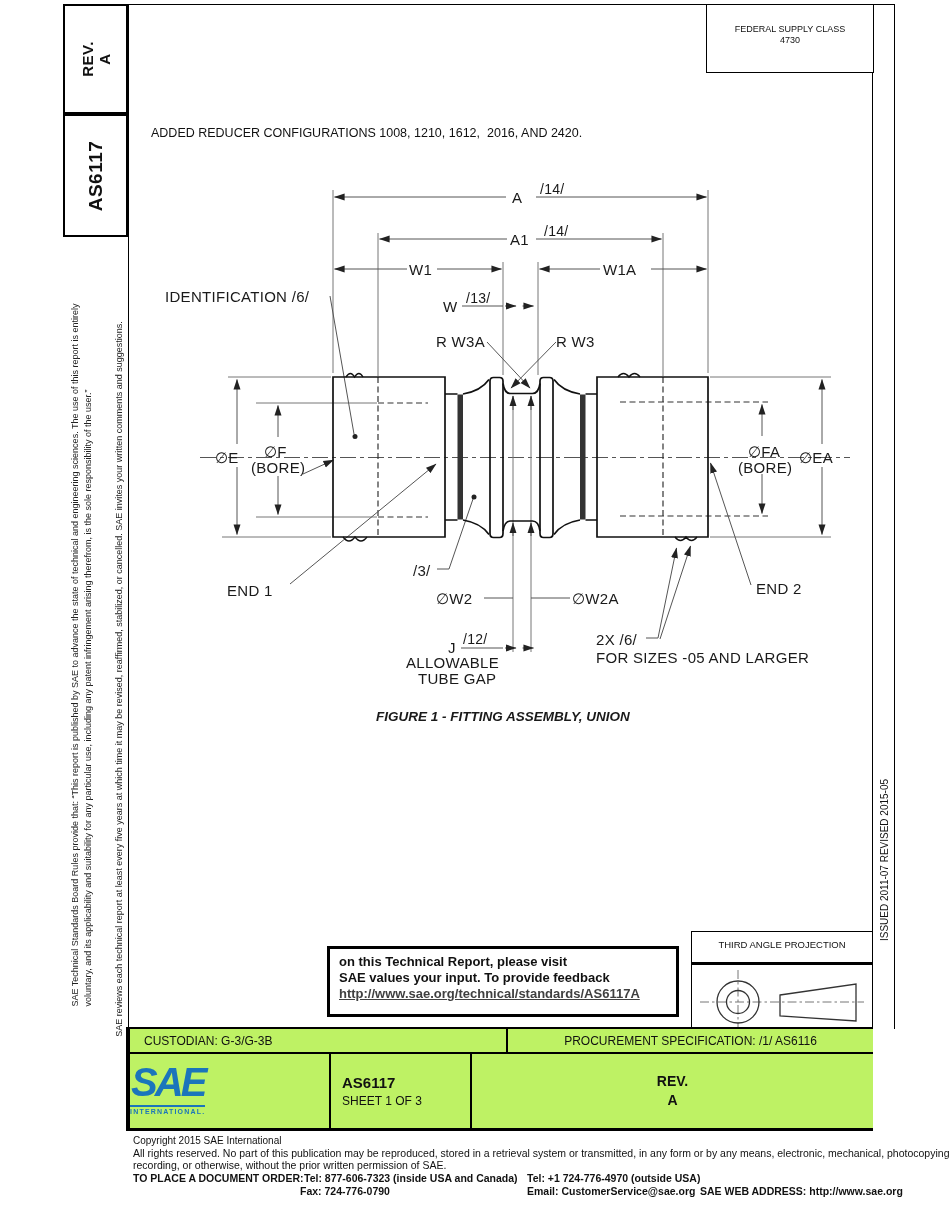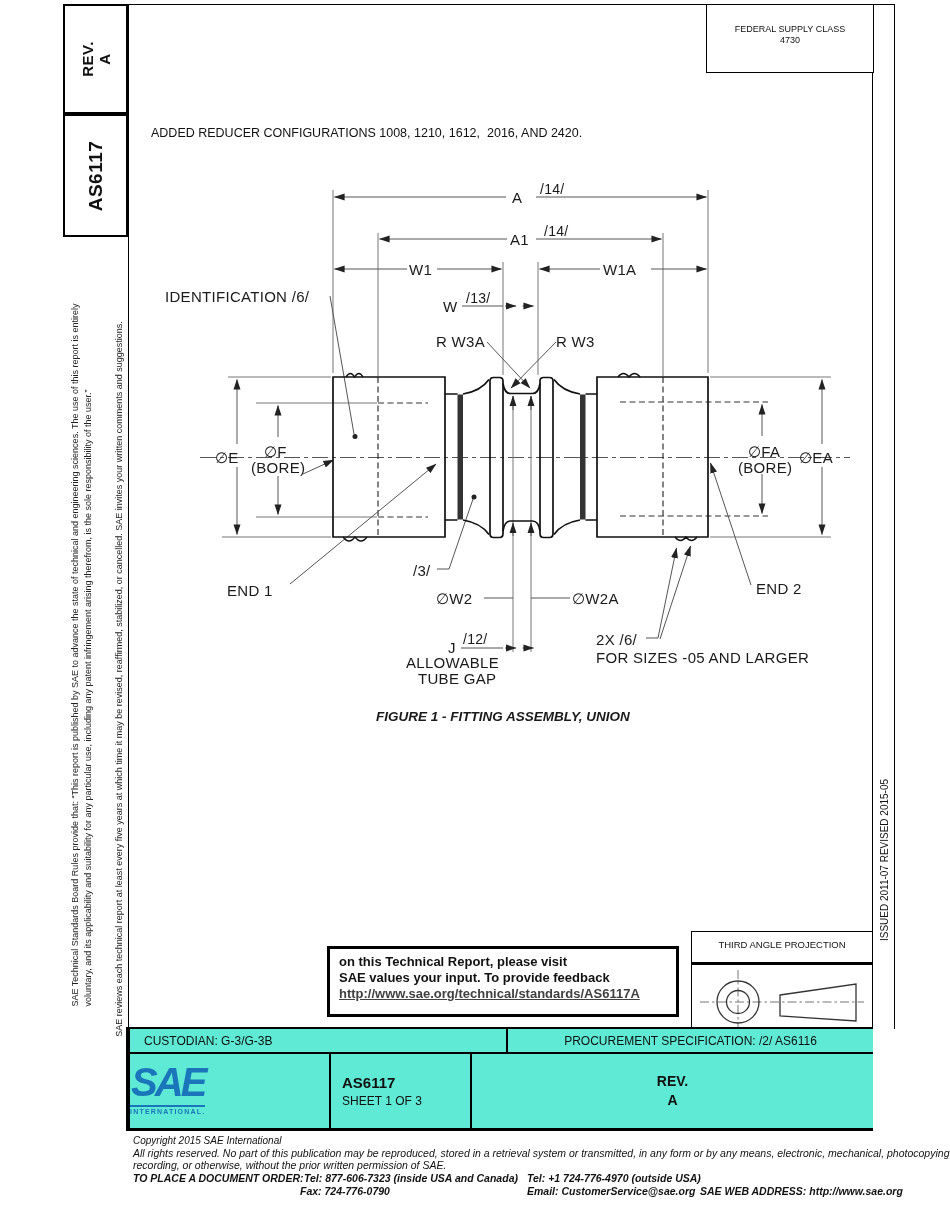--- a/index.html
+++ b/index.html
@@ -19,38 +19,38 @@
   .fsc-box{position:absolute;left:706px;top:4px;width:168px;height:69px;border:1.5px solid #000;box-sizing:border-box;text-align:center;font-size:9px;line-height:11px;padding-top:19px;background:#fff;}
   .rationale-title{position:absolute;left:128px;top:96px;width:745px;text-align:center;font-size:12.5px;}
   .rationale-body{position:absolute;left:151px;top:126px;font-size:12.5px;white-space:pre;}
   
   .feedback{position:absolute;left:327px;top:946px;width:352px;height:71px;border:3px solid #000;box-sizing:border-box;padding:5px 9px;font-size:13px;font-weight:bold;line-height:16px;background:#fff;}
   .feedback a{color:#404040;text-decoration:underline;}
   
   .proj{position:absolute;left:691px;top:931px;width:182px;height:97px;border:1.5px solid #000;box-sizing:border-box;background:#fff;}
   .proj-head{height:23px;border-bottom:3px solid #000;text-align:center;font-size:9.5px;padding-top:7px;box-sizing:content-box;}
   
-  .bottom-block{position:absolute;left:126px;top:1027px;width:747px;height:104px;border-left:4px solid #000;box-sizing:border-box;background:#5eead4;}
+  .bottom-block{position:absolute;left:126px;top:1027px;width:747px;height:104px;border-left:4px solid #000;box-sizing:border-box;background:#bef264;}
   .cust-row{height:27px;border-top:2px solid #000;border-bottom:2px solid #000;display:flex;box-sizing:border-box;}
   .cust-cell{width:378px;border-right:2px solid #000;display:flex;align-items:center;padding-left:14px;font-size:12px;box-sizing:border-box;}
   .proc-cell{flex:1;display:flex;align-items:center;justify-content:center;font-size:12px;}
   .title-row{height:77px;display:flex;border-bottom:3.5px solid #000;box-sizing:border-box;}
   .logo-cell{width:201px;border-right:2px solid #000;display:flex;align-items:center;box-sizing:border-box;}
   .center-cell{width:342px;border-right:2px solid #000;box-sizing:border-box;}
   .as-head{height:21px;border-bottom:1.5px solid #000;text-align:center;font-weight:bold;font-size:16px;letter-spacing:.3px;padding-top:2px;box-sizing:content-box;}
   .as-sub{text-align:center;font-size:12px;line-height:16px;padding-top:3px;}
   .num-cell{width:141px;border-right:2px solid #000;display:flex;flex-direction:column;justify-content:center;padding-left:11px;box-sizing:border-box;}
   .num-main{font-weight:bold;font-size:15px;}
   .num-sheet{font-size:12px;margin-top:3px;}
   .rev-cell{flex:1;display:flex;flex-direction:column;align-items:center;justify-content:center;font-weight:bold;font-size:14px;line-height:19px;}
   .sae-logo{text-align:center;}
   .sae-word{font-weight:bold;font-size:40px;line-height:36px;letter-spacing:-3px;font-style:italic;}
   .sae-intl{font-weight:bold;font-size:7px;letter-spacing:1.2px;border-top:2px solid;display:inline-block;padding-top:1px;}
   
-  .foot{position:absolute;font-size:10.5px;white-space:nowrap;font-style:italic;}
+  .foot{position:absolute;font-size:10.5px;white-space:nowrap;}
   .b{font-weight:bold;}
   
   svg text{font-family:"Liberation Sans",sans-serif;fill:#1a1a1a;font-size:15px;letter-spacing:.3px;}
   svg text.sm{font-size:14px;}
   svg text.cap-t{font-size:13.5px;font-weight:bold;font-style:italic;text-anchor:middle;letter-spacing:0;}
 </style>
 </head>
 <body>
 
 <div class="page">
@@ -232,21 +232,21 @@
       <line x1="46" y1="5" x2="46" y2="66" stroke="#777" stroke-width="1" stroke-dasharray="9 3 2.5 3"></line>
       <circle cx="46" cy="37" r="21" fill="none" stroke="#333" stroke-width="1.3"></circle>
       <circle cx="46" cy="37" r="11.5" fill="none" stroke="#333" stroke-width="1.3"></circle>
       <path d="M88,30 L164,19 L164,56 L88,51 Z" fill="none" stroke="#333" stroke-width="1.3"></path>
     </svg>
   </div>
 
   <div class="bottom-block">
     <div class="cust-row">
       <div class="cust-cell">CUSTODIAN: G-3/G-3B</div>
-      <div class="proc-cell">PROCUREMENT SPECIFICATION: /2/ AS6116</div>
+      <div class="proc-cell">PROCUREMENT SPECIFICATION: /1/ AS6116</div>
     </div>
     <div class="title-row">
       <div class="logo-cell">
         <div class="sae-logo" style="color:#1b75bb;">
           <div class="sae-word">SAE</div>
           <div class="sae-intl">INTERNATIONAL.</div>
         </div>
       </div>
       <div class="num-cell">
         <div class="num-main">AS6117</div>

